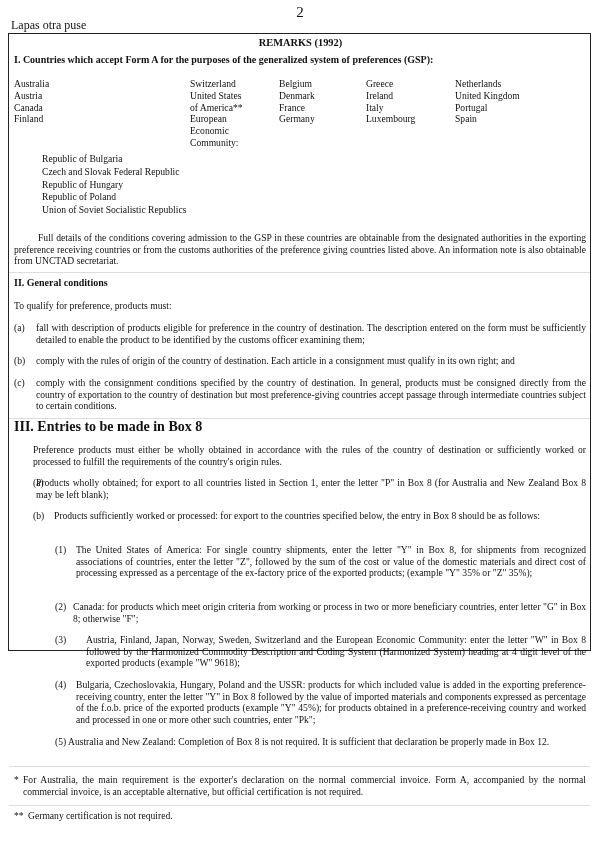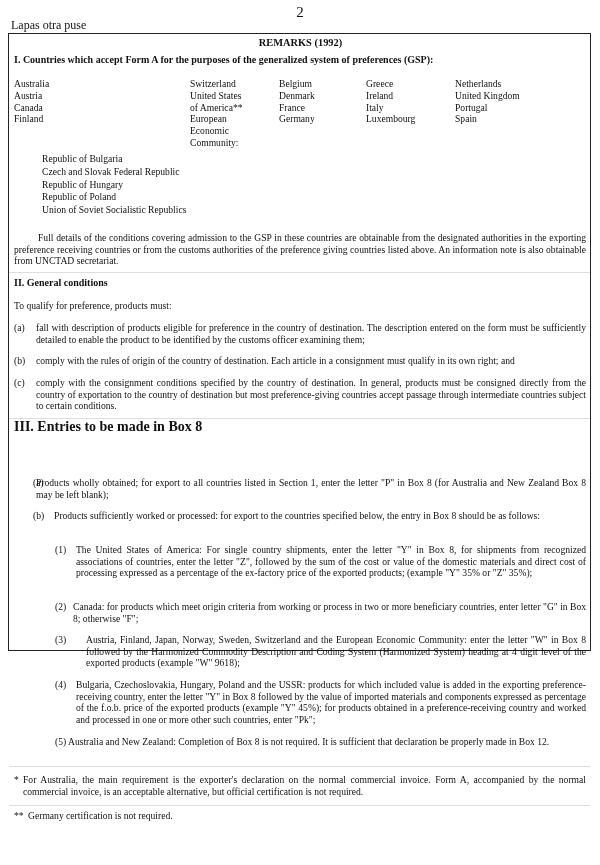--- a/index.html
+++ b/index.html
@@ -97,20 +97,21 @@
     <div class="txt" style="margin-left:22px;">comply with the rules of origin of the country of destination. Each article in a consignment must qualify in its own right; and</div>
   </div>
   <div class="item" style="left:5px; top:343px; width:572px;">
     <span class="lbl">(c)</span>
     <div class="txt" style="margin-left:22px;">comply with the consignment conditions specified by the country of destination. In general, products must be consigned directly from the country of exportation to the country of destination but most preference-giving countries accept passage through intermediate countries subject to certain conditions.</div>
   </div>
 
   <div class="divider" style="top:384px;"></div>
 
   <div class="abs sec3-h" style="left:5px; top:387px;">III. Entries to be made in Box 8</div>
+  <div class="abs para" style="left:24px; width:553px; top:410px;">Preference products must either be wholly obtained in accordance with the rules of the country of destination or sufficiently worked or processed to fulfill the requirements of the country's origin rules.</div>
 
   <div class="item" style="left:24px; top:443px; width:553px;">
     <span class="lbl">(a)</span>
     <div class="txt" style="margin-left:3px;">Products wholly obtained; for export to all countries listed in Section 1, enter the letter "P" in Box 8 (for Australia and New Zealand Box 8 may be left blank);</div>
   </div>
   <div class="item" style="left:24px; top:476px; width:553px;">
     <span class="lbl">(b)</span>
     <div class="txt" style="margin-left:21px;">Products sufficiently worked or processed: for export to the countries specified below, the entry in Box 8 should be as follows:</div>
   </div>
 

